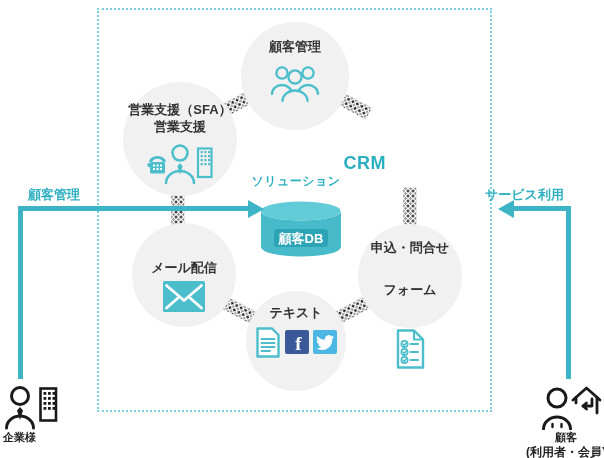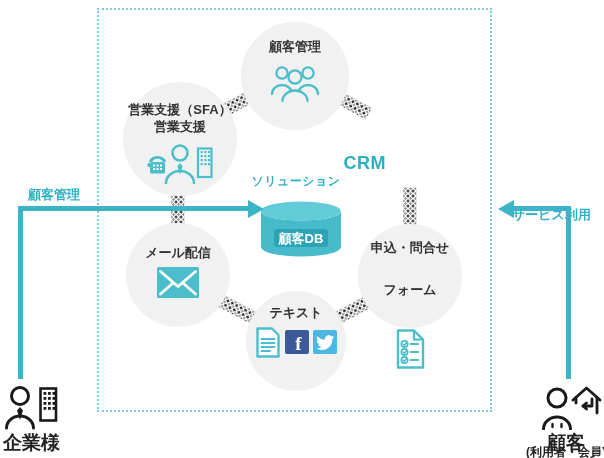--- a/index.html
+++ b/index.html
@@ -19,21 +19,21 @@
   .flow-label{position:absolute;color:#2fb0c2;font-weight:bold;font-size:13px;white-space:nowrap;}
   .hline,.vline{position:absolute;background:#3cb4c6;}
   .head-right{position:absolute;width:0;height:0;border-top:9px solid transparent;
               border-bottom:9px solid transparent;border-left:16px solid #3cb4c6;}
   .head-left{position:absolute;width:0;height:0;border-top:9px solid transparent;
              border-bottom:9px solid transparent;border-right:16px solid #3cb4c6;}
   .center-title{position:absolute;left:206px;top:153px;width:180px;text-align:center;
                 color:#2aafc1;font-weight:bold;line-height:1.18;letter-spacing:.5px;}
   .center-title .l1{font-size:18px;text-align:right;}
   .center-title .l2{font-size:12px;}
-  .actor-label{position:absolute;font-size:19px;font-weight:bold;color:#222;white-space:nowrap;}
+  .actor-label{position:absolute;font-size:11px;font-weight:bold;color:#222;white-space:nowrap;}
   .actor-label.small{font-size:12px;}
 </style>
 </head>
 <body>
 
 <div class="stage">
 
   <div class="dashed-box"></div>
 
   <div class="dots" style="left:220px;top:96px;width:38px;transform:rotate(-28deg);"></div>
@@ -95,21 +95,21 @@
         </g>
         <g fill="#f1f1f2" stroke="#4cbecb" stroke-width="2.5" stroke-linecap="round">
           <circle cx="33" cy="12" r="7.5"></circle>
           <path d="M19 42 a14 12 0 0 1 28 0"></path>
         </g>
         <path d="M33 22 l-2.6 3.2 2.6 8.5 2.6-8.5 z" fill="#4cbecb"></path>
       </svg>
     </div>
   </div>
 
-  <div class="circle" style="left:126px;top:223px;width:104px;height:104px;padding-top:22px;">
+  <div class="circle" style="left:132px;top:223px;width:104px;height:104px;padding-top:22px;justify-content:center;">
     <div class="lbl">メール配信</div>
     <div class="icon-row">
       <svg width="42" height="31" viewBox="0 0 42 31">
         <rect x="0" y="0" width="42" height="31" rx="1.5" fill="#4cbecb"></rect>
         <g stroke="#fff" stroke-width="2.8" fill="none" stroke-linecap="round" stroke-linejoin="round">
           <path d="M3.5 4.5 L21 19.5 L38.5 4.5"></path>
           <path d="M3.5 27 L15.5 16.5"></path>
           <path d="M38.5 27 L26.5 16.5"></path>
         </g>
       </svg>
@@ -197,21 +197,21 @@
         <rect x="48.5" y="24" width="2.8" height="2.8"></rect>
     </g>
     <g fill="#fff" stroke="#1a1a1a" stroke-width="3" stroke-linecap="round">
       <circle cx="16" cy="13" r="8.5"></circle>
       <path d="M2.5 45 a13.5 12 0 0 1 27 0"></path>
     </g>
     <path d="M16 24 l-3 3.6 3 9.5 3-9.5 z" fill="#1a1a1a"></path>
   </svg>
   <div class="actor-label" style="left:3px;top:430px;">企業様</div>
 
-  <div class="flow-label" style="left:512px;top:186px;margin-top:20px;">サービス利用</div>
+  <div class="flow-label" style="left:485px;top:186px;">サービス利用</div>
   <div class="vline" style="left:566px;top:206px;width:5px;height:173px;"></div>
   <div class="hline" style="left:513px;top:206px;width:58px;height:5px;"></div>
   <div class="head-left" style="left:498px;top:199.5px;"></div>
 
   <svg width="60" height="47" viewBox="0 0 60 47" style="position:absolute;left:542px;top:383px;">
     <g fill="none" stroke="#1a1a1a" stroke-width="2.8" stroke-linecap="round" stroke-linejoin="round">
       <path d="M31 17 L44.5 5 L58 17"></path>
       <path d="M55 14.5 V30"></path>
       <path d="M34 14.5 V20"></path>
       <path d="M50 16 V23 H41"></path>

